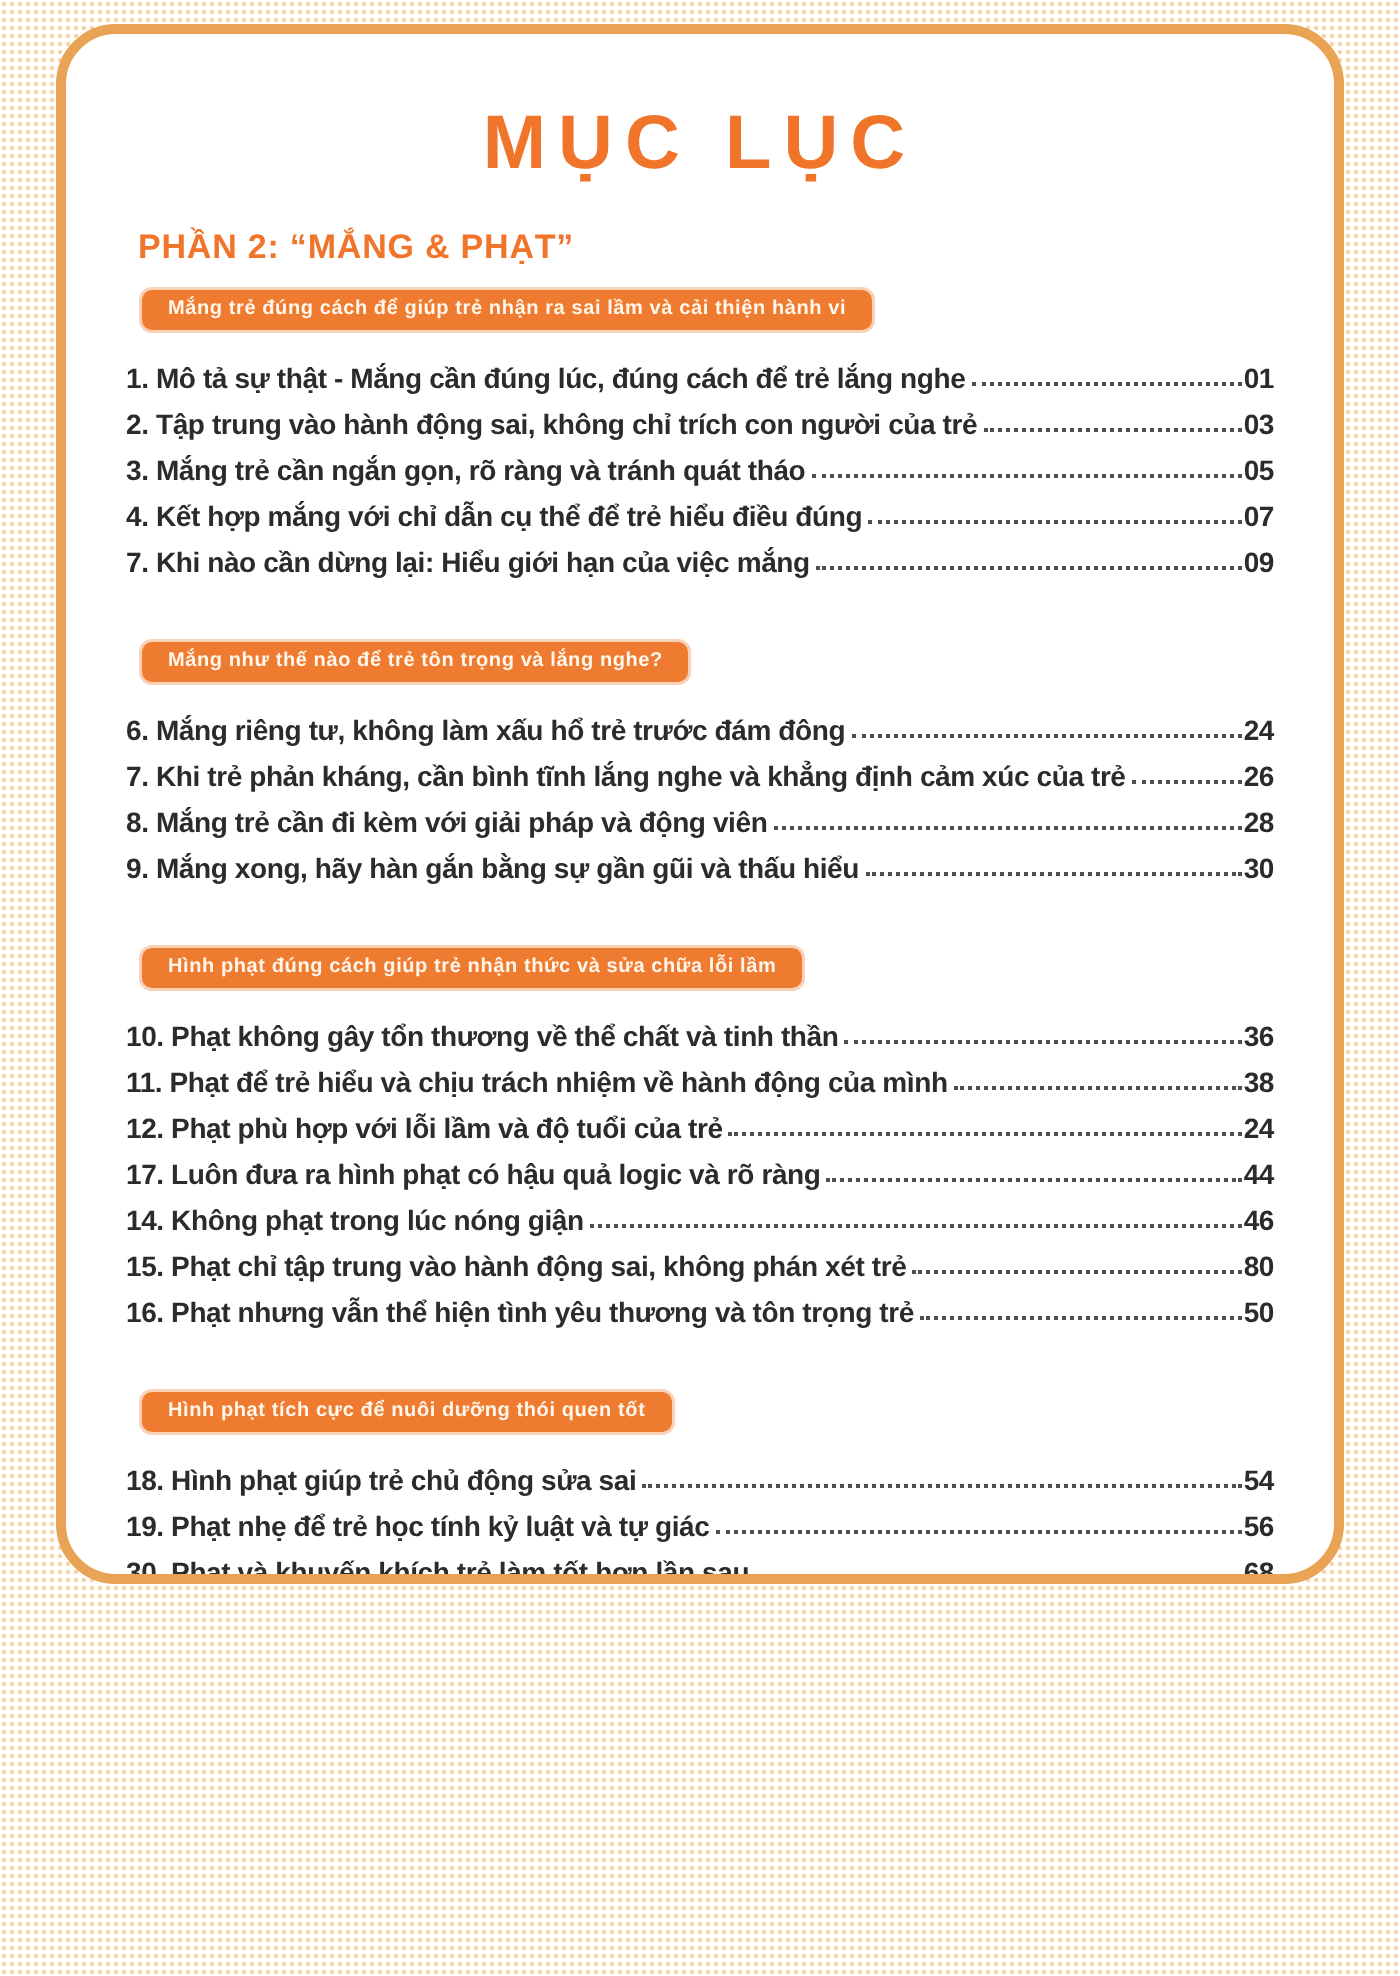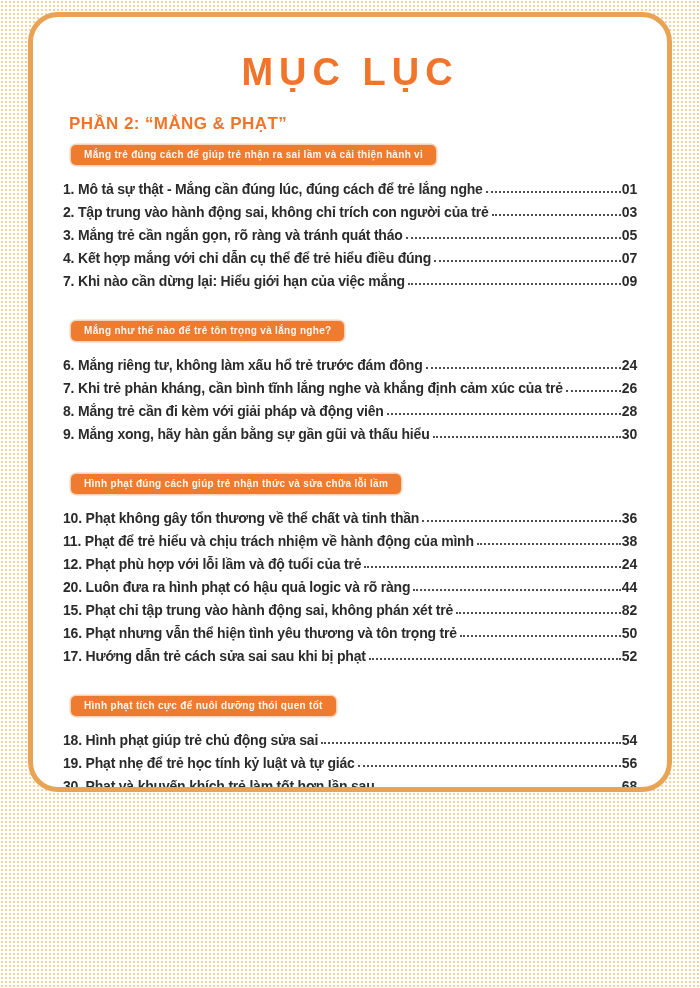--- a/index.html
+++ b/index.html
@@ -115,38 +115,38 @@
             <span class="toc-text">11. Phạt để trẻ hiểu và chịu trách nhiệm về hành động của mình</span>
             <span class="leader"></span>
             <span class="pagenum">38</span>
           </div>
           <div class="toc-item">
             <span class="toc-text">12. Phạt phù hợp với lỗi lầm và độ tuổi của trẻ</span>
             <span class="leader"></span>
             <span class="pagenum">24</span>
           </div>
           <div class="toc-item">
-            <span class="toc-text">20. Luôn đưa ra hình phạt có hậu quả logic và rõ ràng</span>
+            <span class="toc-text">17. Luôn đưa ra hình phạt có hậu quả logic và rõ ràng</span>
             <span class="leader"></span>
             <span class="pagenum">44</span>
           </div>
           <div class="toc-item">
+            <span class="toc-text">14. Không phạt trong lúc nóng giận</span>
+            <span class="leader"></span>
+            <span class="pagenum">46</span>
+          </div>
+          <div class="toc-item">
             <span class="toc-text">15. Phạt chỉ tập trung vào hành động sai, không phán xét trẻ</span>
             <span class="leader"></span>
-            <span class="pagenum">82</span>
+            <span class="pagenum">80</span>
           </div>
           <div class="toc-item">
             <span class="toc-text">16. Phạt nhưng vẫn thể hiện tình yêu thương và tôn trọng trẻ</span>
             <span class="leader"></span>
             <span class="pagenum">50</span>
-          </div>
-          <div class="toc-item">
-            <span class="toc-text">17. Hướng dẫn trẻ cách sửa sai sau khi bị phạt</span>
-            <span class="leader"></span>
-            <span class="pagenum">52</span>
           </div>
         </div></div>
       <div class="section"><div class="banner">Hình phạt tích cực để nuôi dưỡng thói quen tốt</div><div class="toc-list">
           <div class="toc-item">
             <span class="toc-text">18. Hình phạt giúp trẻ chủ động sửa sai</span>
             <span class="leader"></span>
             <span class="pagenum">54</span>
           </div>
           <div class="toc-item">
             <span class="toc-text">19. Phạt nhẹ để trẻ học tính kỷ luật và tự giác</span>

